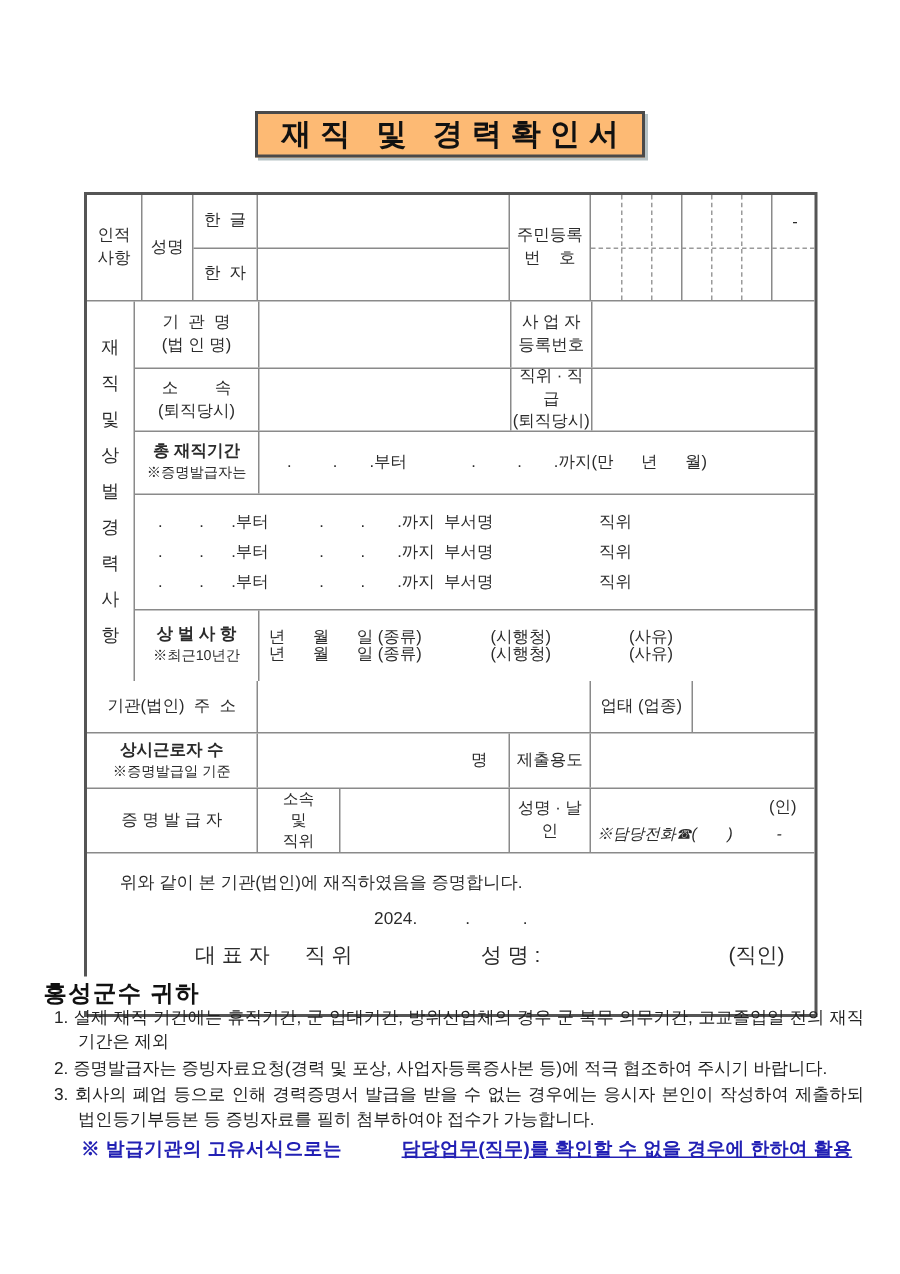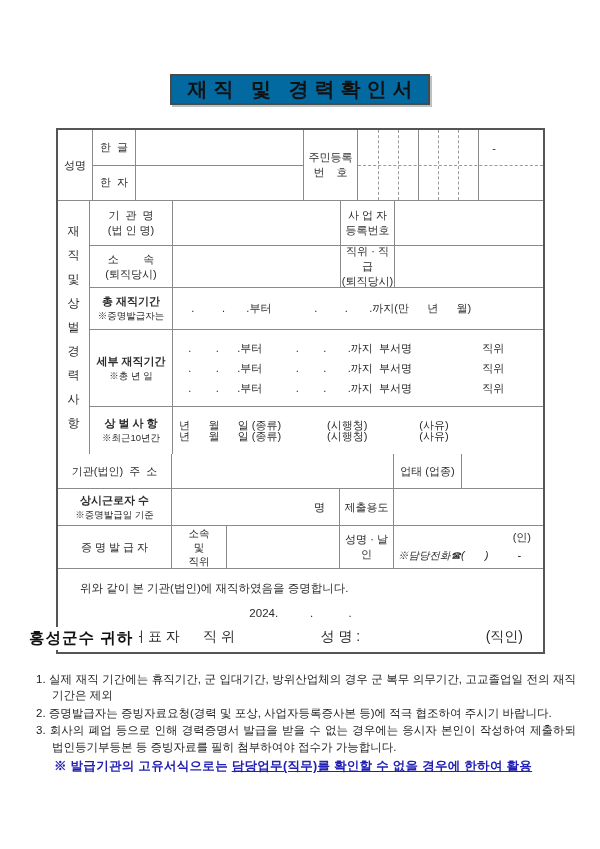--- a/index.html
+++ b/index.html
@@ -4,41 +4,41 @@
 <style>
   * { box-sizing: border-box; margin: 0; padding: 0; }
   html,body { background:#fff; }
   .page {
     position: relative; width: 600px; height: 849px; background: #fff;
     font-family: "Liberation Sans", sans-serif; color: #2b2b2b; overflow: hidden;
   }
   
   .title-box {
     position: absolute; left: 170px; top: 74px; width: 260px; height: 31px;
-    background: #0369a1; border: 2px solid #4a4a4a; box-shadow: 2px 2px 0 #b7c3c6;
+    background: #fdba74; border: 2px solid #4a4a4a; box-shadow: 2px 2px 0 #b7c3c6;
     display: flex; align-items: center; justify-content: center;
   }
   .title-box span { font-size: 20px; font-weight: bold; letter-spacing: 6px; color: #111; padding-left: 6px; }
   
   .tbl {
     position: absolute; left: 56px; top: 128px; width: 489px;
     border: 2px solid #555; background: #fff;
   }
   .row { display: flex; }
   .row + .row, .sec, .srow + .srow { border-top: 1px solid #8a8a8a; }
   .c { display: flex; flex-direction: column; align-items: center; justify-content: center; min-width: 0; }
   .row > .c + .c, .srow > .c + .c, .sec-rows { border-left: 1px solid #8a8a8a; }
   .lab { font-size: 11px; line-height: 1.35; text-align: center; }
   .sub { font-size: 9.5px; line-height: 1.4; }
   .b { font-weight: bold; }
   .pre { white-space: pre; } .w34{width:34px} .w36{width:36px} .w43{width:43px} .w54{width:54px}
   .w55{width:55px} .w68{width:68px} .w82{width:82px} .w113{width:113px}
   .w168{width:168px} .w222{width:222px} .grow{flex:1}
   .hA{height:70px} .h44{height:44px} .h42{height:42px} .h77{height:77px} .h48{height:48px}
-  .h34{height:34px} .h37{height:37px} .h43{height:43px} .hF{height:84px}
+  .h34{height:34px} .h37{height:37px} .h43{height:43px} .hF{height:108px}
   .halves { display:flex; flex-direction:column; align-items:stretch; justify-content:stretch; }
   .half { flex:1; display:flex; align-items:center; justify-content:center; }
   .half:first-child { border-bottom: 1px solid #8a8a8a; }
   
   .sec { display:flex; }
   .sec-label { width:31px; display:flex; flex-direction:column; align-items:center; justify-content:center; gap:7px; font-size:12px; }
   .sec-rows { flex:1; }
   .srow { display:flex; }
   .val-left { align-items:flex-start; justify-content:center; }
   .lines { font-size:11px; }
@@ -58,34 +58,38 @@
   .stmt { position: relative; }
   .stmt .certify { position:absolute; top:12px; left:22px; font-size:11.5px; }
   .stmt .date { position:absolute; top:38px; left:0; right:0; text-align:center; font-size:11.5px; }
   .stmt .rep { position:absolute; top:59px; left:72px; right:20px; display:flex; justify-content:space-between; font-size:14px; }
   .stmt .recipient { position:absolute; bottom:2px; left:-29px; font-size:15.5px; font-weight:bold;
     letter-spacing:1px; background:#fff; padding:1px 6px 1px 0; color:#111; }
   
   .notes { position:absolute; left:36px; top:671px; width:540px; font-size:11.5px; line-height:1.43; color:#222; }
   .note { padding-left:16px; text-indent:-16px; text-align:justify; margin-bottom:1px; }
   .warning { margin-top:3px; padding-left:18px; font-size:12.5px; font-weight:bold; letter-spacing:0.3px; }
-  .warning .ul { text-decoration: underline; }
+  .warning .ul { text-decoration: underline; margin-left: 36px; }
 </style>
 </head>
 <body>
 
 <div class="page">
 
   <div class="title-box">
     <span>재직 및 경력확인서</span>
   </div>
 
   <div class="tbl">
 
     <div class="row hA">
+      <div class="c w36 lab">
+        <div>인적</div>
+        <div>사항</div>
+      </div>
       <div class="c w34 lab">
         <div>성명</div>
       </div>
       <div class="c w43 halves">
         <div class="half lab pre">한  글</div>
         <div class="half lab pre">한  자</div>
       </div>
       <div class="c w168 halves">
         <div class="half"></div>
         <div class="half"></div>
@@ -150,24 +154,20 @@
           <div class="c w82 lab">
             <div class="b">총 재직기간</div>
             <div class="sub">※증명발급자는</div>
           </div>
           <div class="c grow val-left lines">
             <div class="pre">      .         .       .부터              .         .       .까지(만      년      월)</div>
           </div>
         </div>
 
         <div class="srow h77">
-          <div class="c w82 lab">
-            <div class="b">세부 재직기간</div>
-            <div class="sub">※총 년 일</div>
-          </div>
           <div class="c grow val-left lines" style="gap:9px">
             <div class="pre">     .        .      .부터           .        .       .까지  부서명                       직위</div>
             <div class="pre">     .        .      .부터           .        .       .까지  부서명                       직위</div>
             <div class="pre">     .        .      .부터           .        .       .까지  부서명                       직위</div>
           </div>
         </div>
 
         <div class="srow h48">
           <div class="c w82 lab">
             <div class="b">상 벌 사 항</div>

